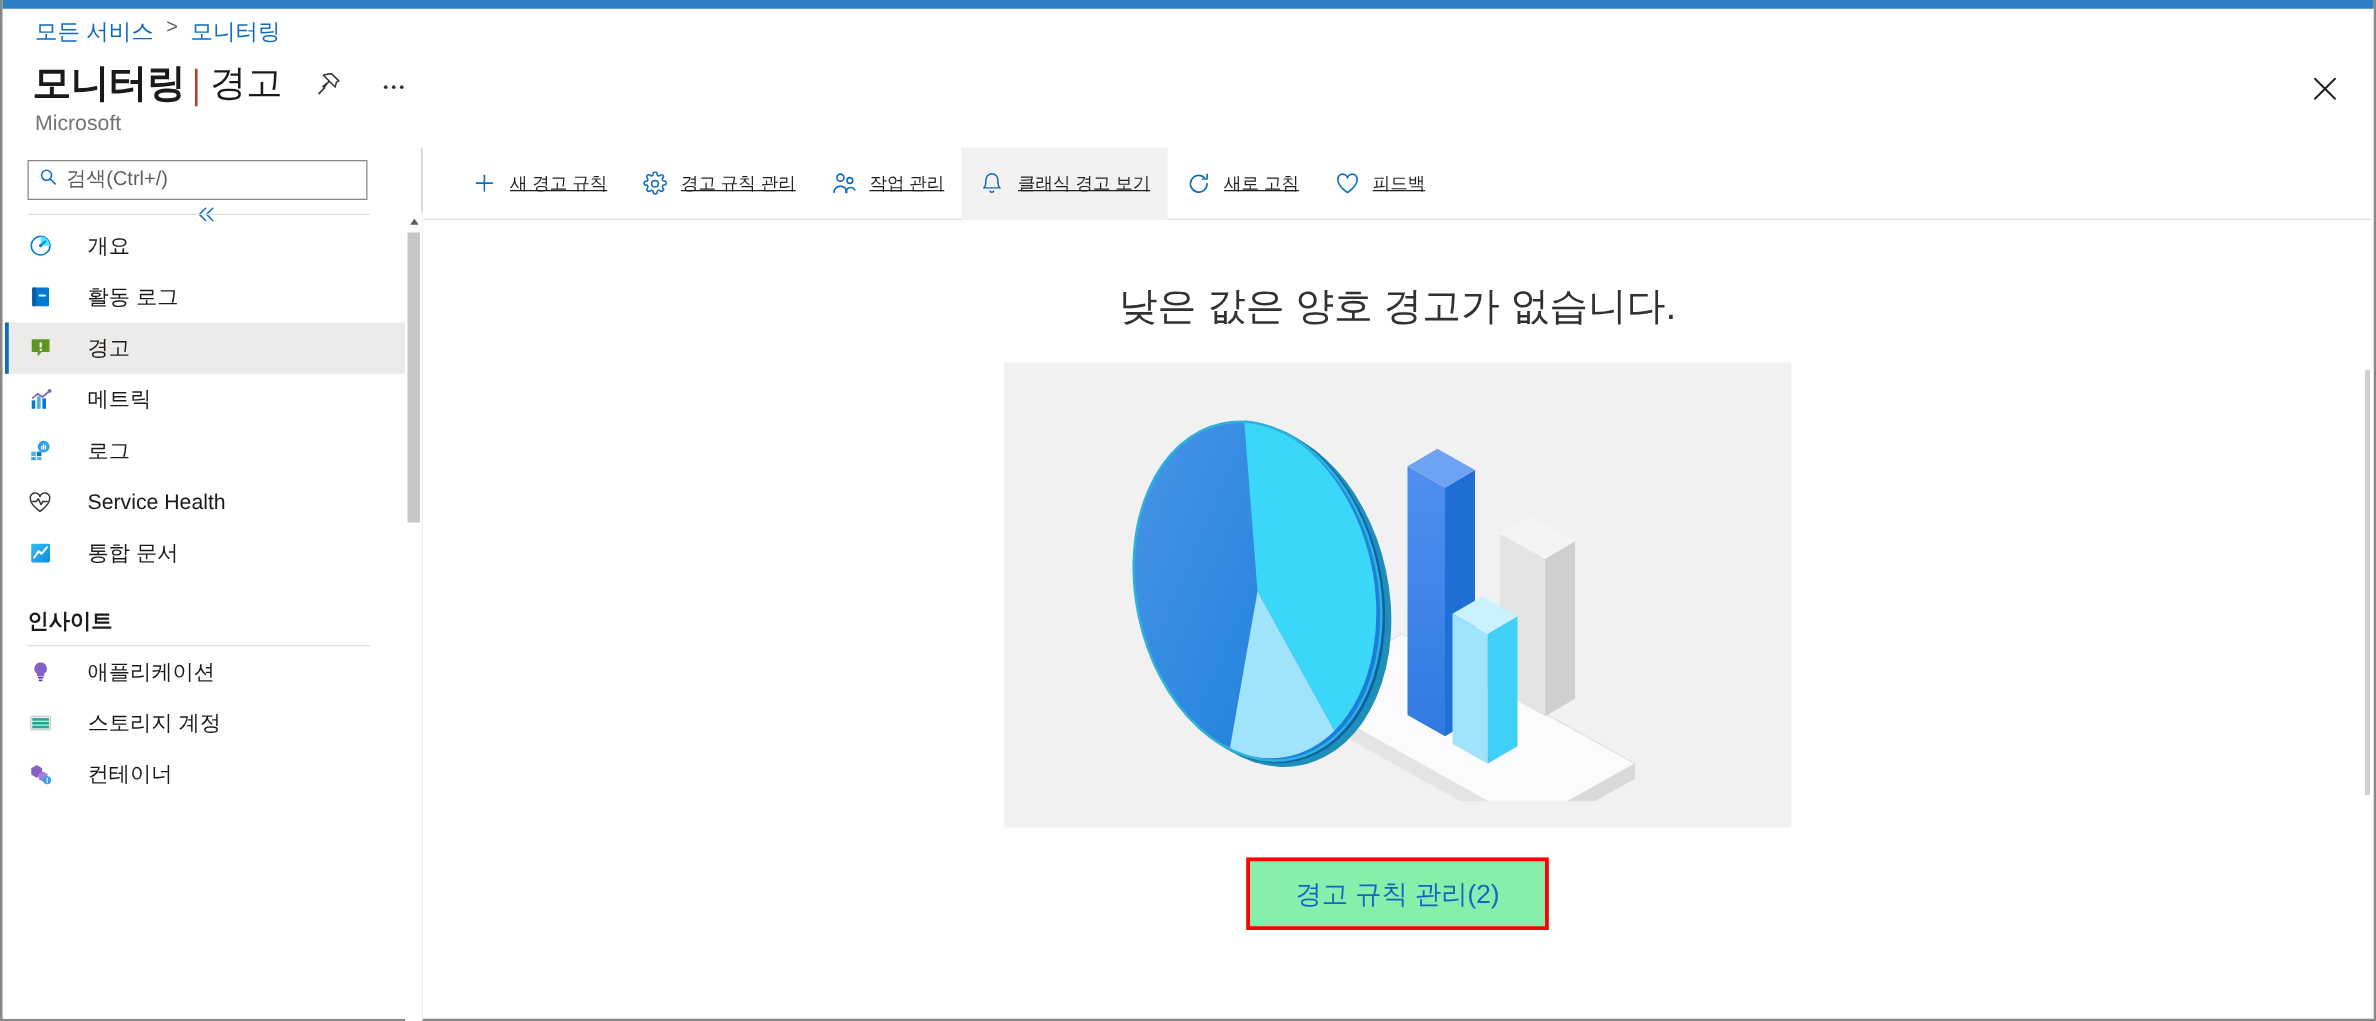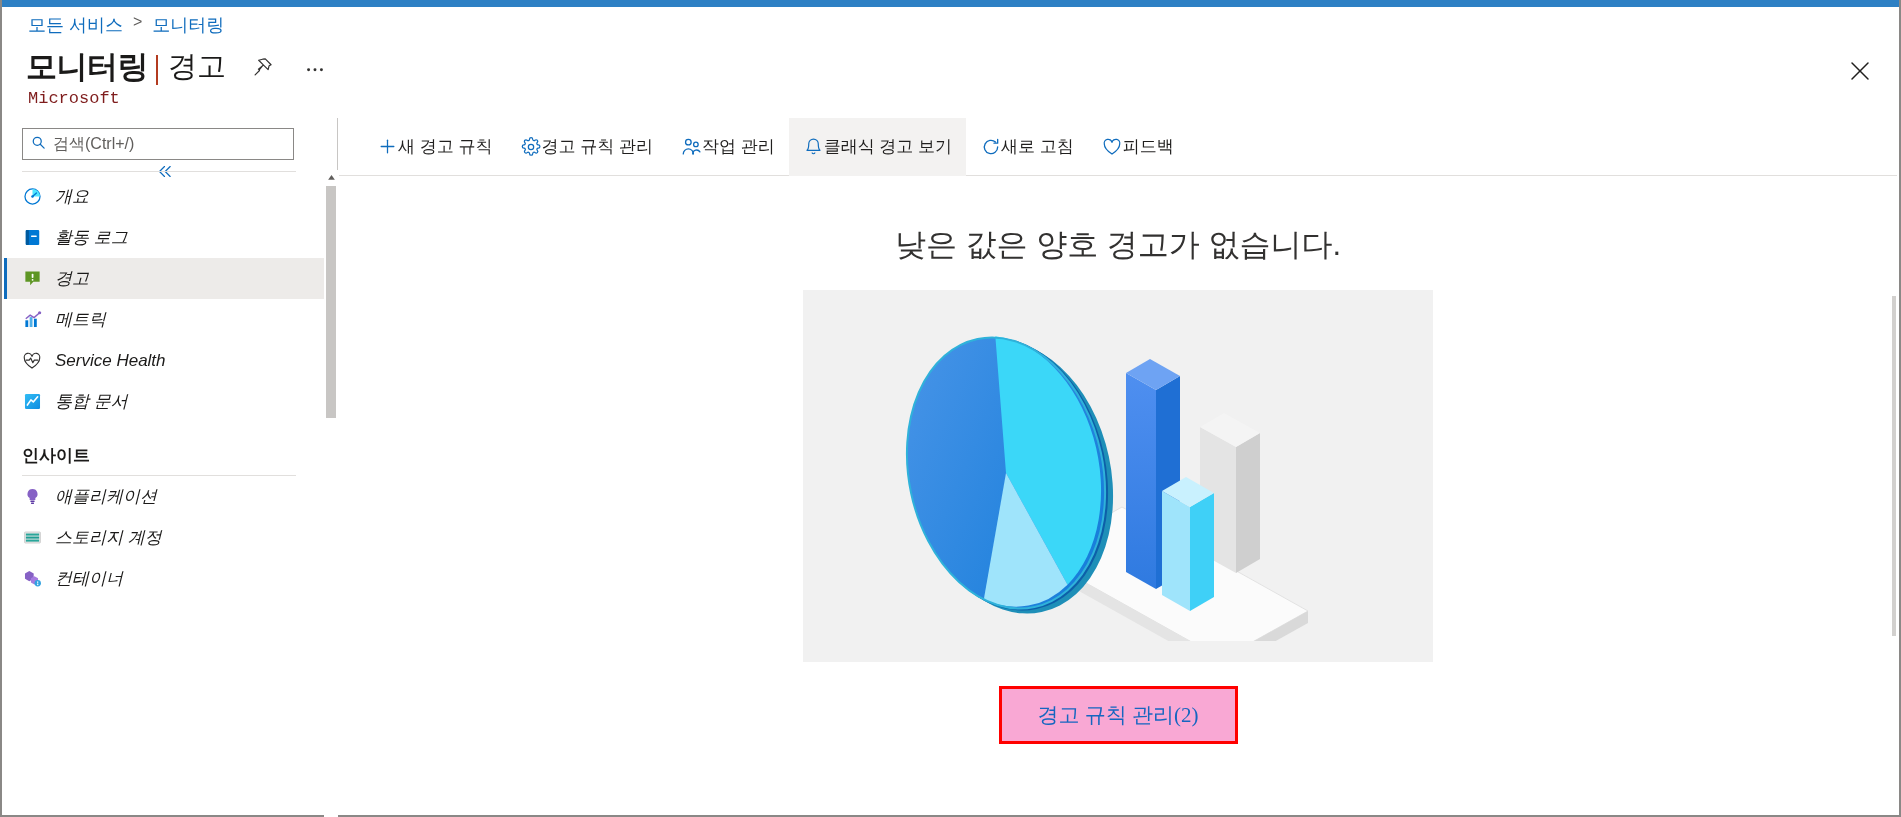--- a/index.html
+++ b/index.html
@@ -52,21 +52,21 @@
   #title-sub {
     font-size: 29px; font-weight: 400; color: #1b1a19;
   }
   .hdr-icon-btn {
     margin-left: 22px; width: 30px; height: 30px;
     display: flex; align-items: center; justify-content: center;
     cursor: pointer; color: #323130;
   }
   #subtitle {
     position: absolute; left: 26px; top: 89px;
-    font-size: 17px; color: #7f1d1d; font-family: Liberation Mono, monospace;
+    font-size: 17px; color: #737373;
   }
   
   #close-btn {
     position: absolute; right: 20px; top: 52px;
     width: 38px; height: 38px;
     display: flex; align-items: center; justify-content: center;
     cursor: pointer;
   }
   
   #left-pane {
@@ -102,24 +102,23 @@
     position: absolute; left: 18px; top: 53px;
     width: 274px; height: 1px; background: #e1dfdd;
   }
   #nav-list {
     position: absolute; left: 0; top: 58px;
     width: 320px; height: 640px;
     overflow: hidden;
   }
   .nav-item {
     display: flex; align-items: center;
-    height: 41px; padding-left: 18px; gap: 13px;
+    height: 41px; padding-left: 18px; gap: 28px;
     cursor: pointer; font-size: 17px; color: #1b1a19;
     white-space: nowrap;
-    font-style: italic;
   }
   .nav-item.selected { background: #edebe9; border-left: 3px solid #0f6cbd; padding-left: 15px; }
   .nav-icon {
     width: 20px; height: 20px; flex: 0 0 20px;
     display: flex; align-items: center; justify-content: center;
   }
   .nav-group-title {
     font-size: 17px; font-weight: bold; color: #1b1a19;
     padding: 22px 0 8px 18px;
   }
@@ -150,24 +149,25 @@
     background: #ffffff;
   }
   #toolbar {
     position: absolute; left: 0; top: 0;
     height: 58px; width: 100%;
     display: flex; align-items: center;
     border-bottom: 1px solid #e1dfdd;
     padding-left: 24px;
   }
   .tb-btn {
-    display: flex; align-items: center; 
+    display: flex; align-items: center; gap: 10px;
     height: 58px; padding: 0 14px;
-    font-size: 17px; color: #201f1e; cursor: pointer;
+    font-size: 14px; color: #201f1e; cursor: pointer;
     white-space: nowrap;
+    text-decoration: underline;
   }
   .tb-btn.active { background: #f3f2f1; }
   .tb-icon {
     width: 21px; height: 21px; flex: 0 0 21px;
     display: flex; align-items: center; justify-content: center;
     color: #0f6cbd;
   }
   
   #empty-state {
     position: absolute; left: 0; top: 58px;
@@ -182,22 +182,21 @@
   #empty-illustration {
     margin-top: 24px;
     width: 630px; height: 372px;
     background: #f1f1f1;
     display: flex; align-items: center; justify-content: center;
   }
   #empty-link-wrap {
     margin-top: 24px;
     border: 3px solid #ff0000;
     padding: 12px 36px;
-    background: #f9a8d4;
-    font-family: Liberation Serif, serif;
+    background: #86efac;
   }
   #empty-link {
     font-size: 21px; color: #1566c0; cursor: pointer;
     text-decoration: none; white-space: nowrap;
   }
   
   #content-scrollbar {
     position: absolute; right: 0; top: 58px;
     width: 6px; bottom: 0;
     background: transparent;
@@ -312,20 +311,35 @@
             <rect x="3" y="13" width="3.6" height="8.5" fill="#0078d4"></rect>
             <rect x="8.4" y="9" width="3.6" height="12.5" fill="#50b0e8"></rect>
             <rect x="13.8" y="11" width="3.6" height="10.5" fill="#0078d4"></rect>
             <polyline points="3.5,11 9,6.5 14,9.5 21,3.5" fill="none" stroke="#8661c5" stroke-width="1.8"></polyline>
             <circle cx="21" cy="3.5" r="2" fill="#8661c5"></circle>
           </svg>
         </span>
         <span>메트릭</span>
       </div>
 
+      <div class="nav-item">
+        <span class="nav-icon">
+          <svg width="19" height="19" viewBox="0 0 24 24">
+            <rect x="2.5" y="13" width="4.6" height="4.6" fill="#50b0e8"></rect>
+            <rect x="8.2" y="13" width="4.6" height="4.6" fill="#0078d4"></rect>
+            <rect x="2.5" y="18.6" width="4.6" height="3" fill="#32a2e0"></rect>
+            <rect x="8.2" y="18.6" width="4.6" height="3" fill="#50b0e8"></rect>
+            <circle cx="15" cy="8" r="6" fill="#32a2e0"></circle>
+            <rect x="12.4" y="7.4" width="1.4" height="3.4" fill="#fff"></rect>
+            <rect x="14.3" y="5.6" width="1.4" height="5.2" fill="#fff"></rect>
+            <rect x="16.2" y="6.6" width="1.4" height="4.2" fill="#fff"></rect>
+          </svg>
+        </span>
+        <span>로그</span>
+      </div>
 
       <div class="nav-item">
         <span class="nav-icon">
           <svg width="20" height="20" viewBox="0 0 24 24" fill="none" stroke="#323130" stroke-width="1.4" stroke-linejoin="round">
             <path d="M12 20.5S2.8 14.2 2.8 8.6A4.6 4.6 0 0 1 12 6.4a4.6 4.6 0 0 1 9.2 2.2c0 5.6-9.2 11.9-9.2 11.9z"></path>
             <polyline points="5,11 8.6,11 10.4,8.4 13,14 14.8,11 19,11" stroke-linecap="round"></polyline>
           </svg>
         </span>
         <span>Service Health</span>
       </div>

